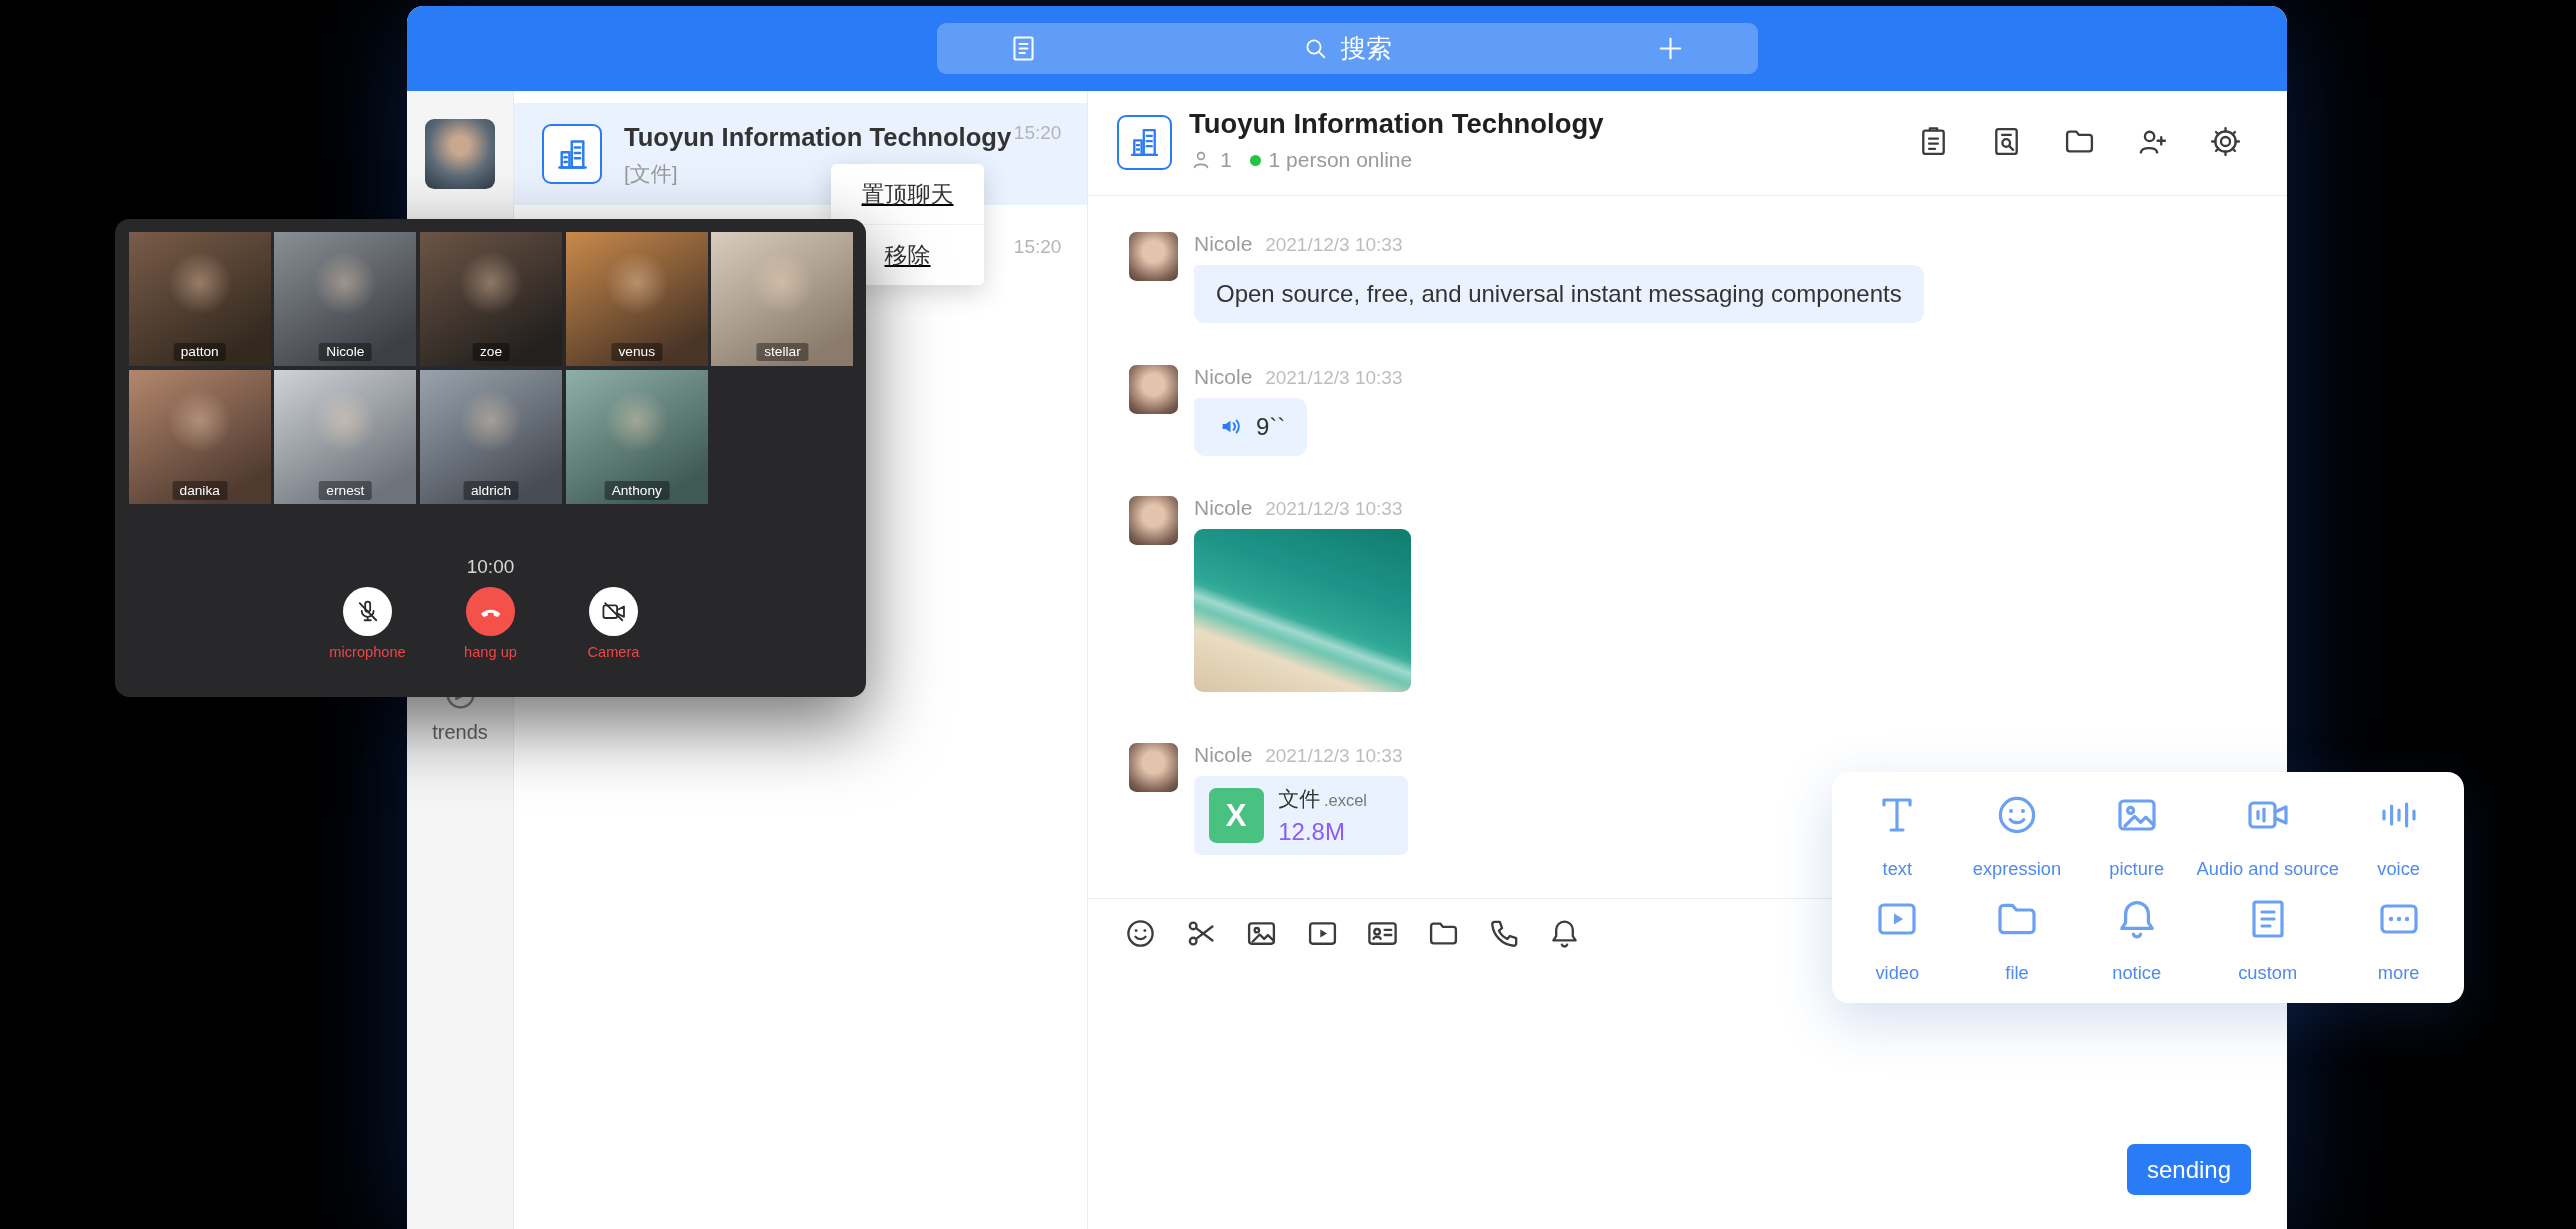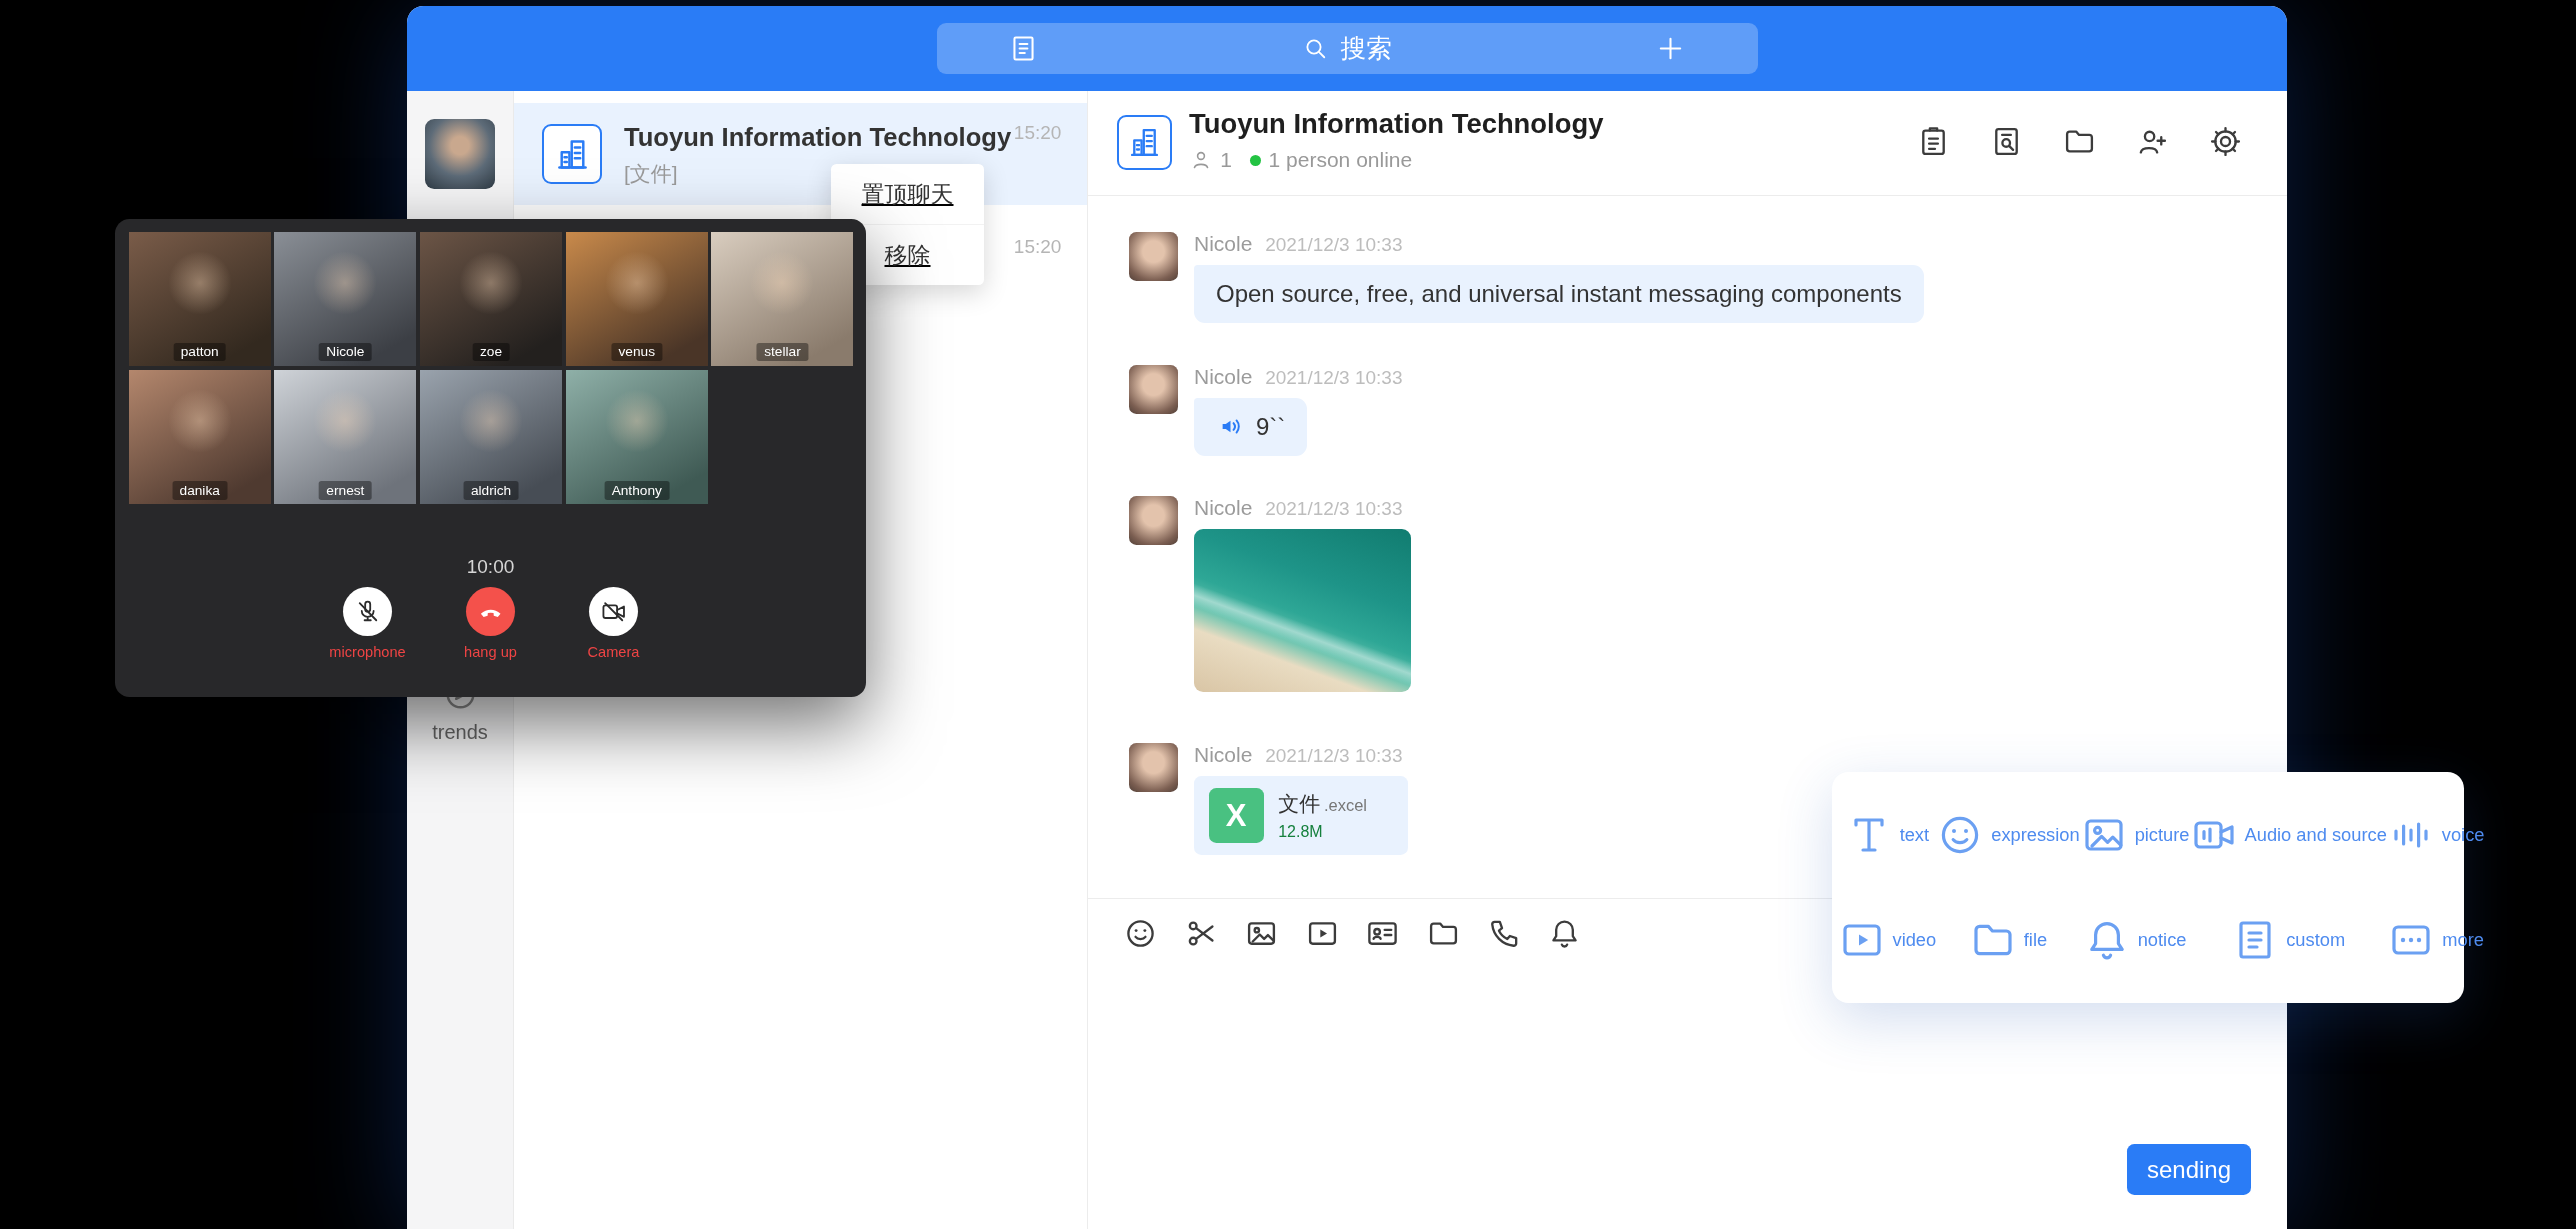--- a/index.html
+++ b/index.html
@@ -72,21 +72,21 @@
   .voice-ic{color:#2a7cf6;}
   .msg-image{margin-top:9.1px;width:217px;height:163px;border-radius:9.1px;cursor:pointer;background:
      linear-gradient(200deg, rgba(255,255,255,0) 55%, rgba(255,255,255,.45) 60%, rgba(255,255,255,0) 65%),
      linear-gradient(200deg,#117c70 0%,#1e9488 34%,#2ea796 52%,#67c4af 64%,#e9dcc2 74%,#d9c5a5 100%);}
   .file-card{margin-top:9.1px;width:214px;height:79px;background:#e9f2fe;border-radius:7.3px;display:flex;
              align-items:center;padding:0 14.6px;box-sizing:border-box;gap:14.6px;cursor:pointer;}
   .file-icon{width:55px;height:55px;border-radius:7.3px;background:#49c181;color:#fff;font-size:31px;font-weight:700;
              display:flex;align-items:center;justify-content:center;flex:0 0 auto;}
   .file-name{font-size:21px;color:#333;white-space:nowrap;}
   .file-ext{font-size:16.5px;color:#777;margin-left:3.7px;}
-  .file-size{font-size:16px;color:#15803d;margin-top:5.5px;}
+  .file-size{font-size:24px;color:#8b5cf6;margin-top:5.5px;}
 
   .chat-divider{position:absolute;left:0;right:0;top:807px;height:0.9px;background:#ececec;}
   .chat-toolbar{position:absolute;left:35px;top:825px;display:flex;gap:25.6px;color:#4a4a4a;}
   .send-btn{position:absolute;right:36px;bottom:34px;width:124px;height:51px;background:#2a7cf6;color:#fff;
             border:none;border-radius:7.3px;font-size:24px;cursor:pointer;}
 
   
   .video-call{position:absolute;left:115px;top:219px;width:751px;height:478px;background:#28282a;
               border-radius:14.6px;box-shadow:0 27.4px 73px rgba(0,0,0,.55);z-index:40;}
   .vc-grid{position:absolute;left:13.7px;top:12.8px;width:724px;display:grid;
@@ -112,21 +112,21 @@
   .vc-circle{width:49px;height:49px;border-radius:50%;display:flex;align-items:center;justify-content:center;}
   .vc-circle.white{background:#fff;color:#2c2c2c;}
   .vc-circle.red{background:#f4514b;color:#fff;}
   .vc-label{font-size:14.6px;color:#ef4444;white-space:nowrap;}
 
   
   .feature-panel{position:absolute;left:1832px;top:772px;width:632px;height:231px;background:#fff;
                  border-radius:16.5px;box-shadow:0 16.5px 55px rgba(40,90,180,.20);display:grid;
                  grid-template-columns:repeat(5,1fr);grid-template-rows:1fr 1fr;align-items:center;
                  justify-items:center;z-index:20;padding:11px 5.5px;box-sizing:border-box;}
-  .fp-item{display:flex;flex-direction:row;align-items:center;gap:7px;color:#6ba0f2;cursor:pointer;}
+  .fp-item{display:flex;flex-direction:column;align-items:center;gap:19px;color:#6ba0f2;cursor:pointer;}
   .fp-label{font-size:18.3px;color:#4e8bef;white-space:nowrap;}
 </style>
 </head>
 <body>
 
 <svg width="0" height="0" style="position:absolute" aria-hidden="true">
 <defs>
   <symbol id="sym-note" viewBox="0 0 24 24">
         <path d="M6 3.5h12a1 1 0 0 1 1 1v15a1 1 0 0 1-1 1H6a1 1 0 0 1-1-1v-15a1 1 0 0 1 1-1z"></path>
         <path d="M9 8.5h6M9 12h6M9 15.5h4"></path>

